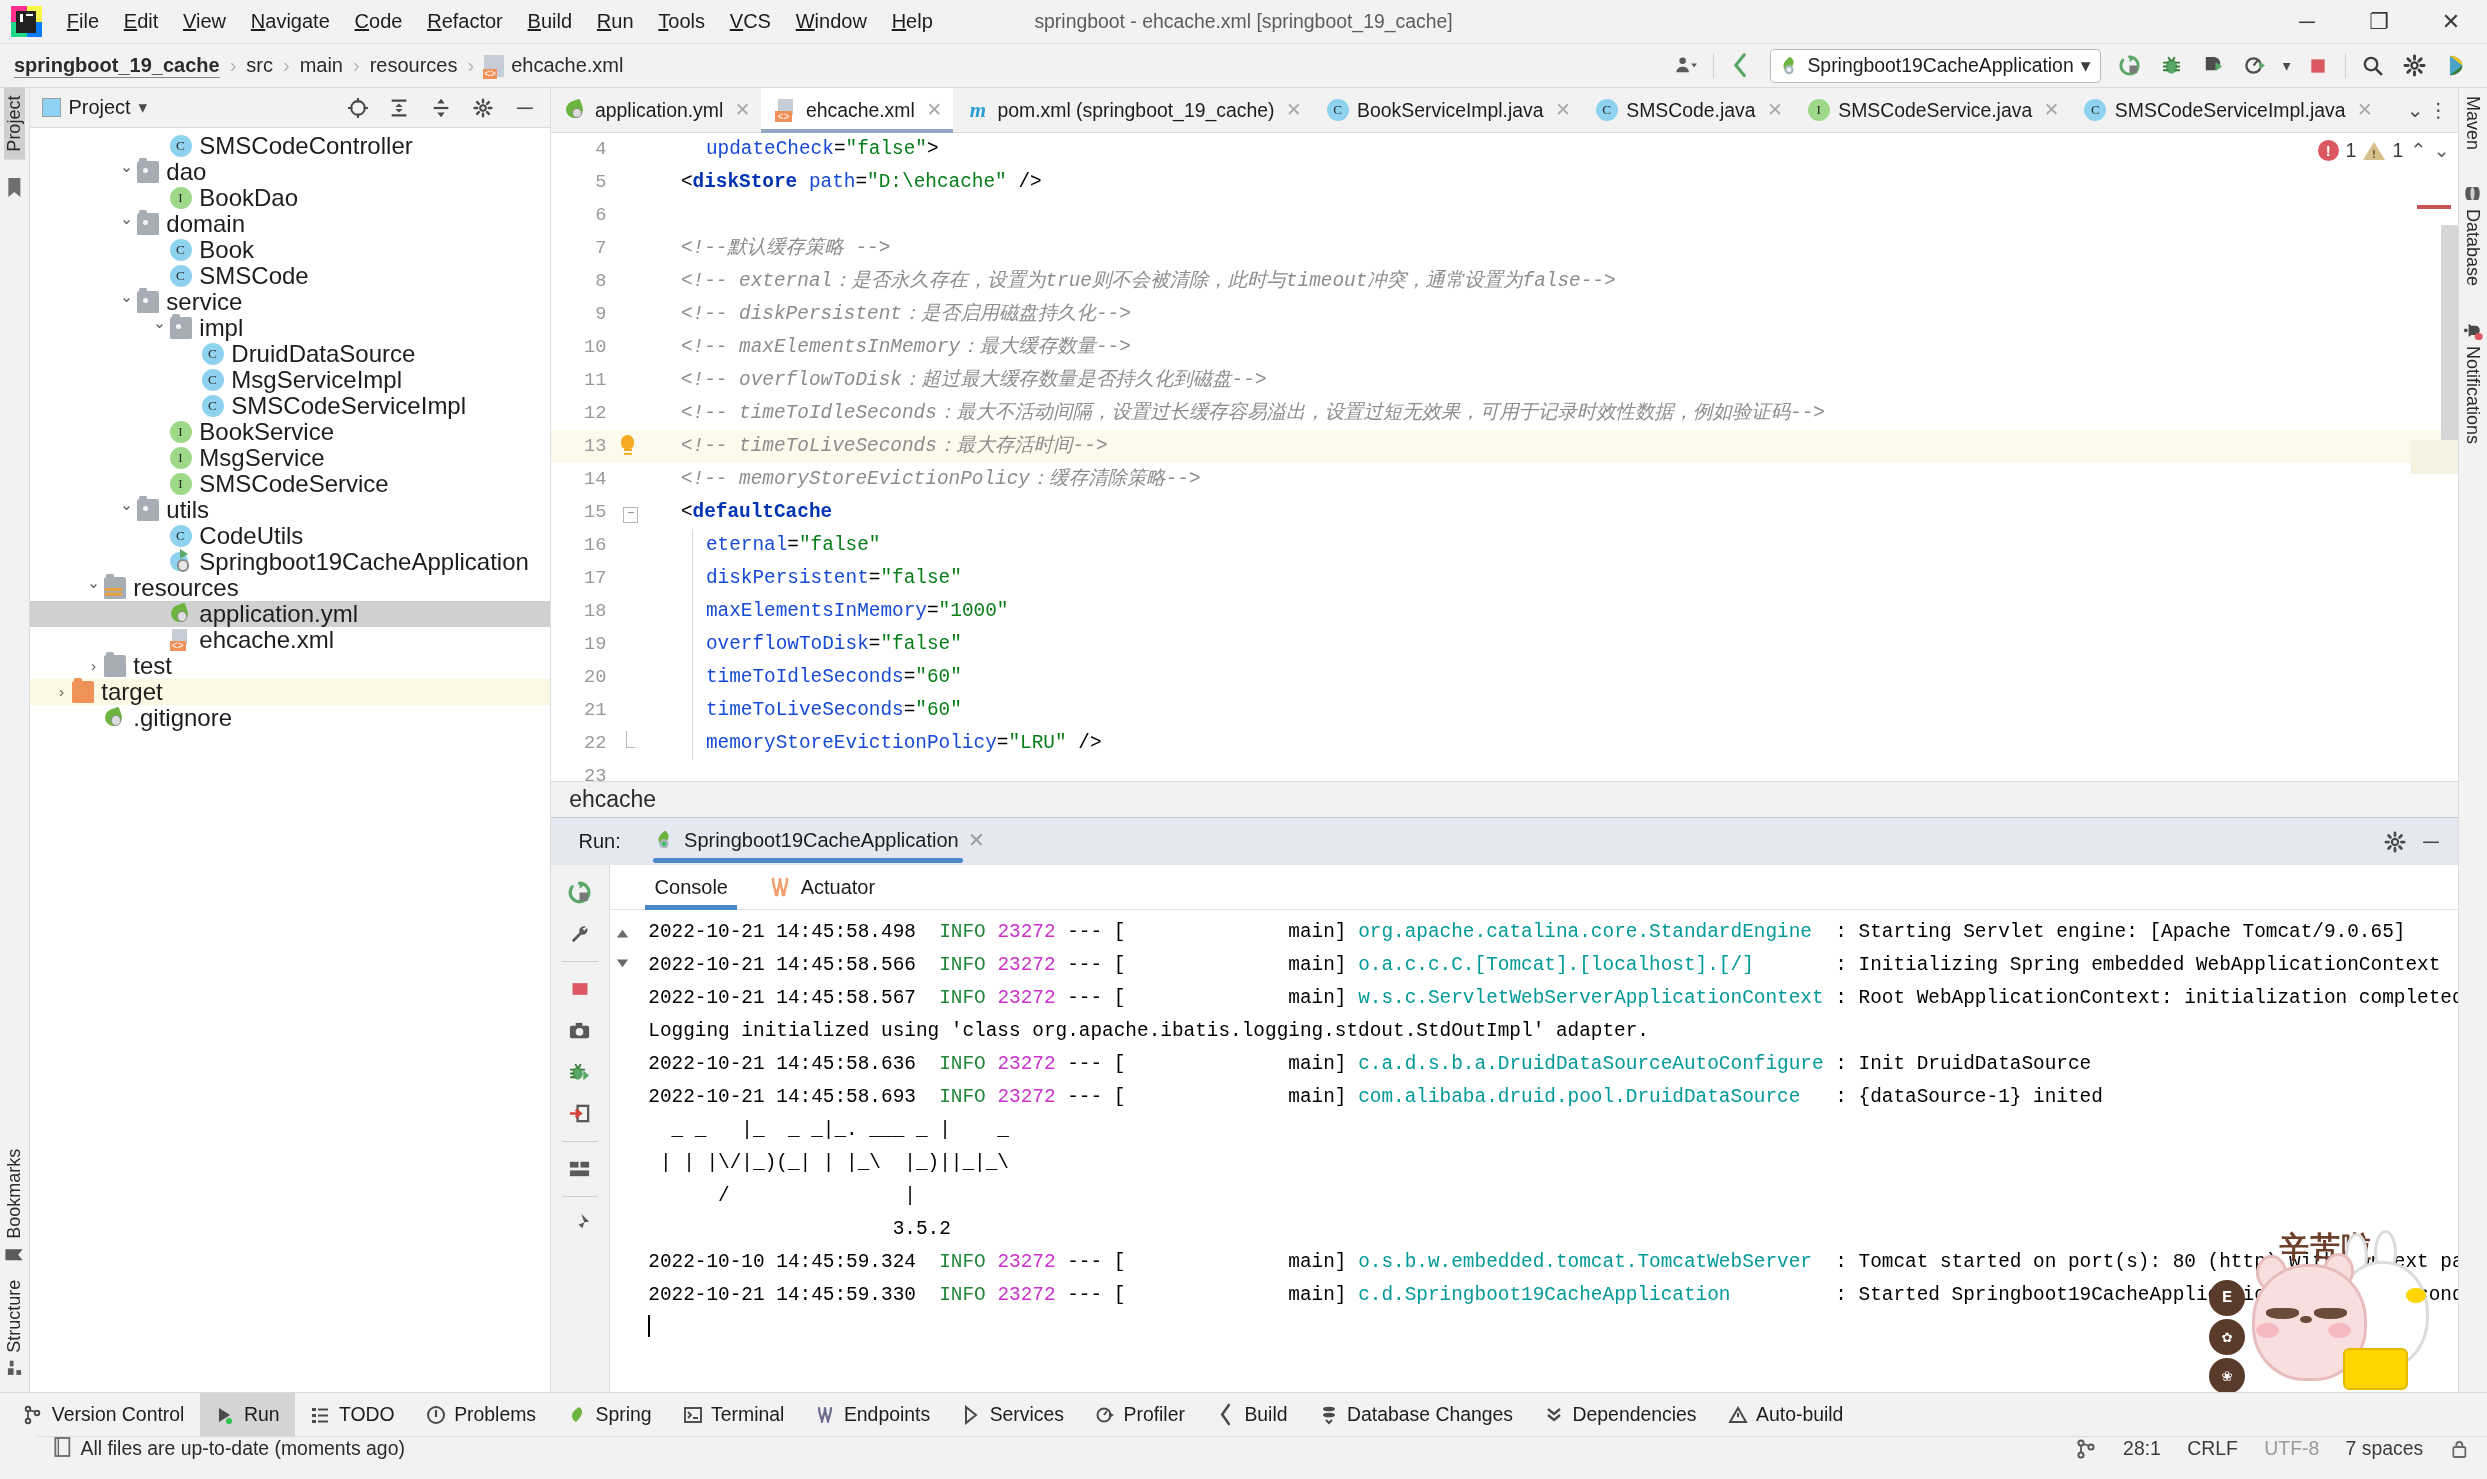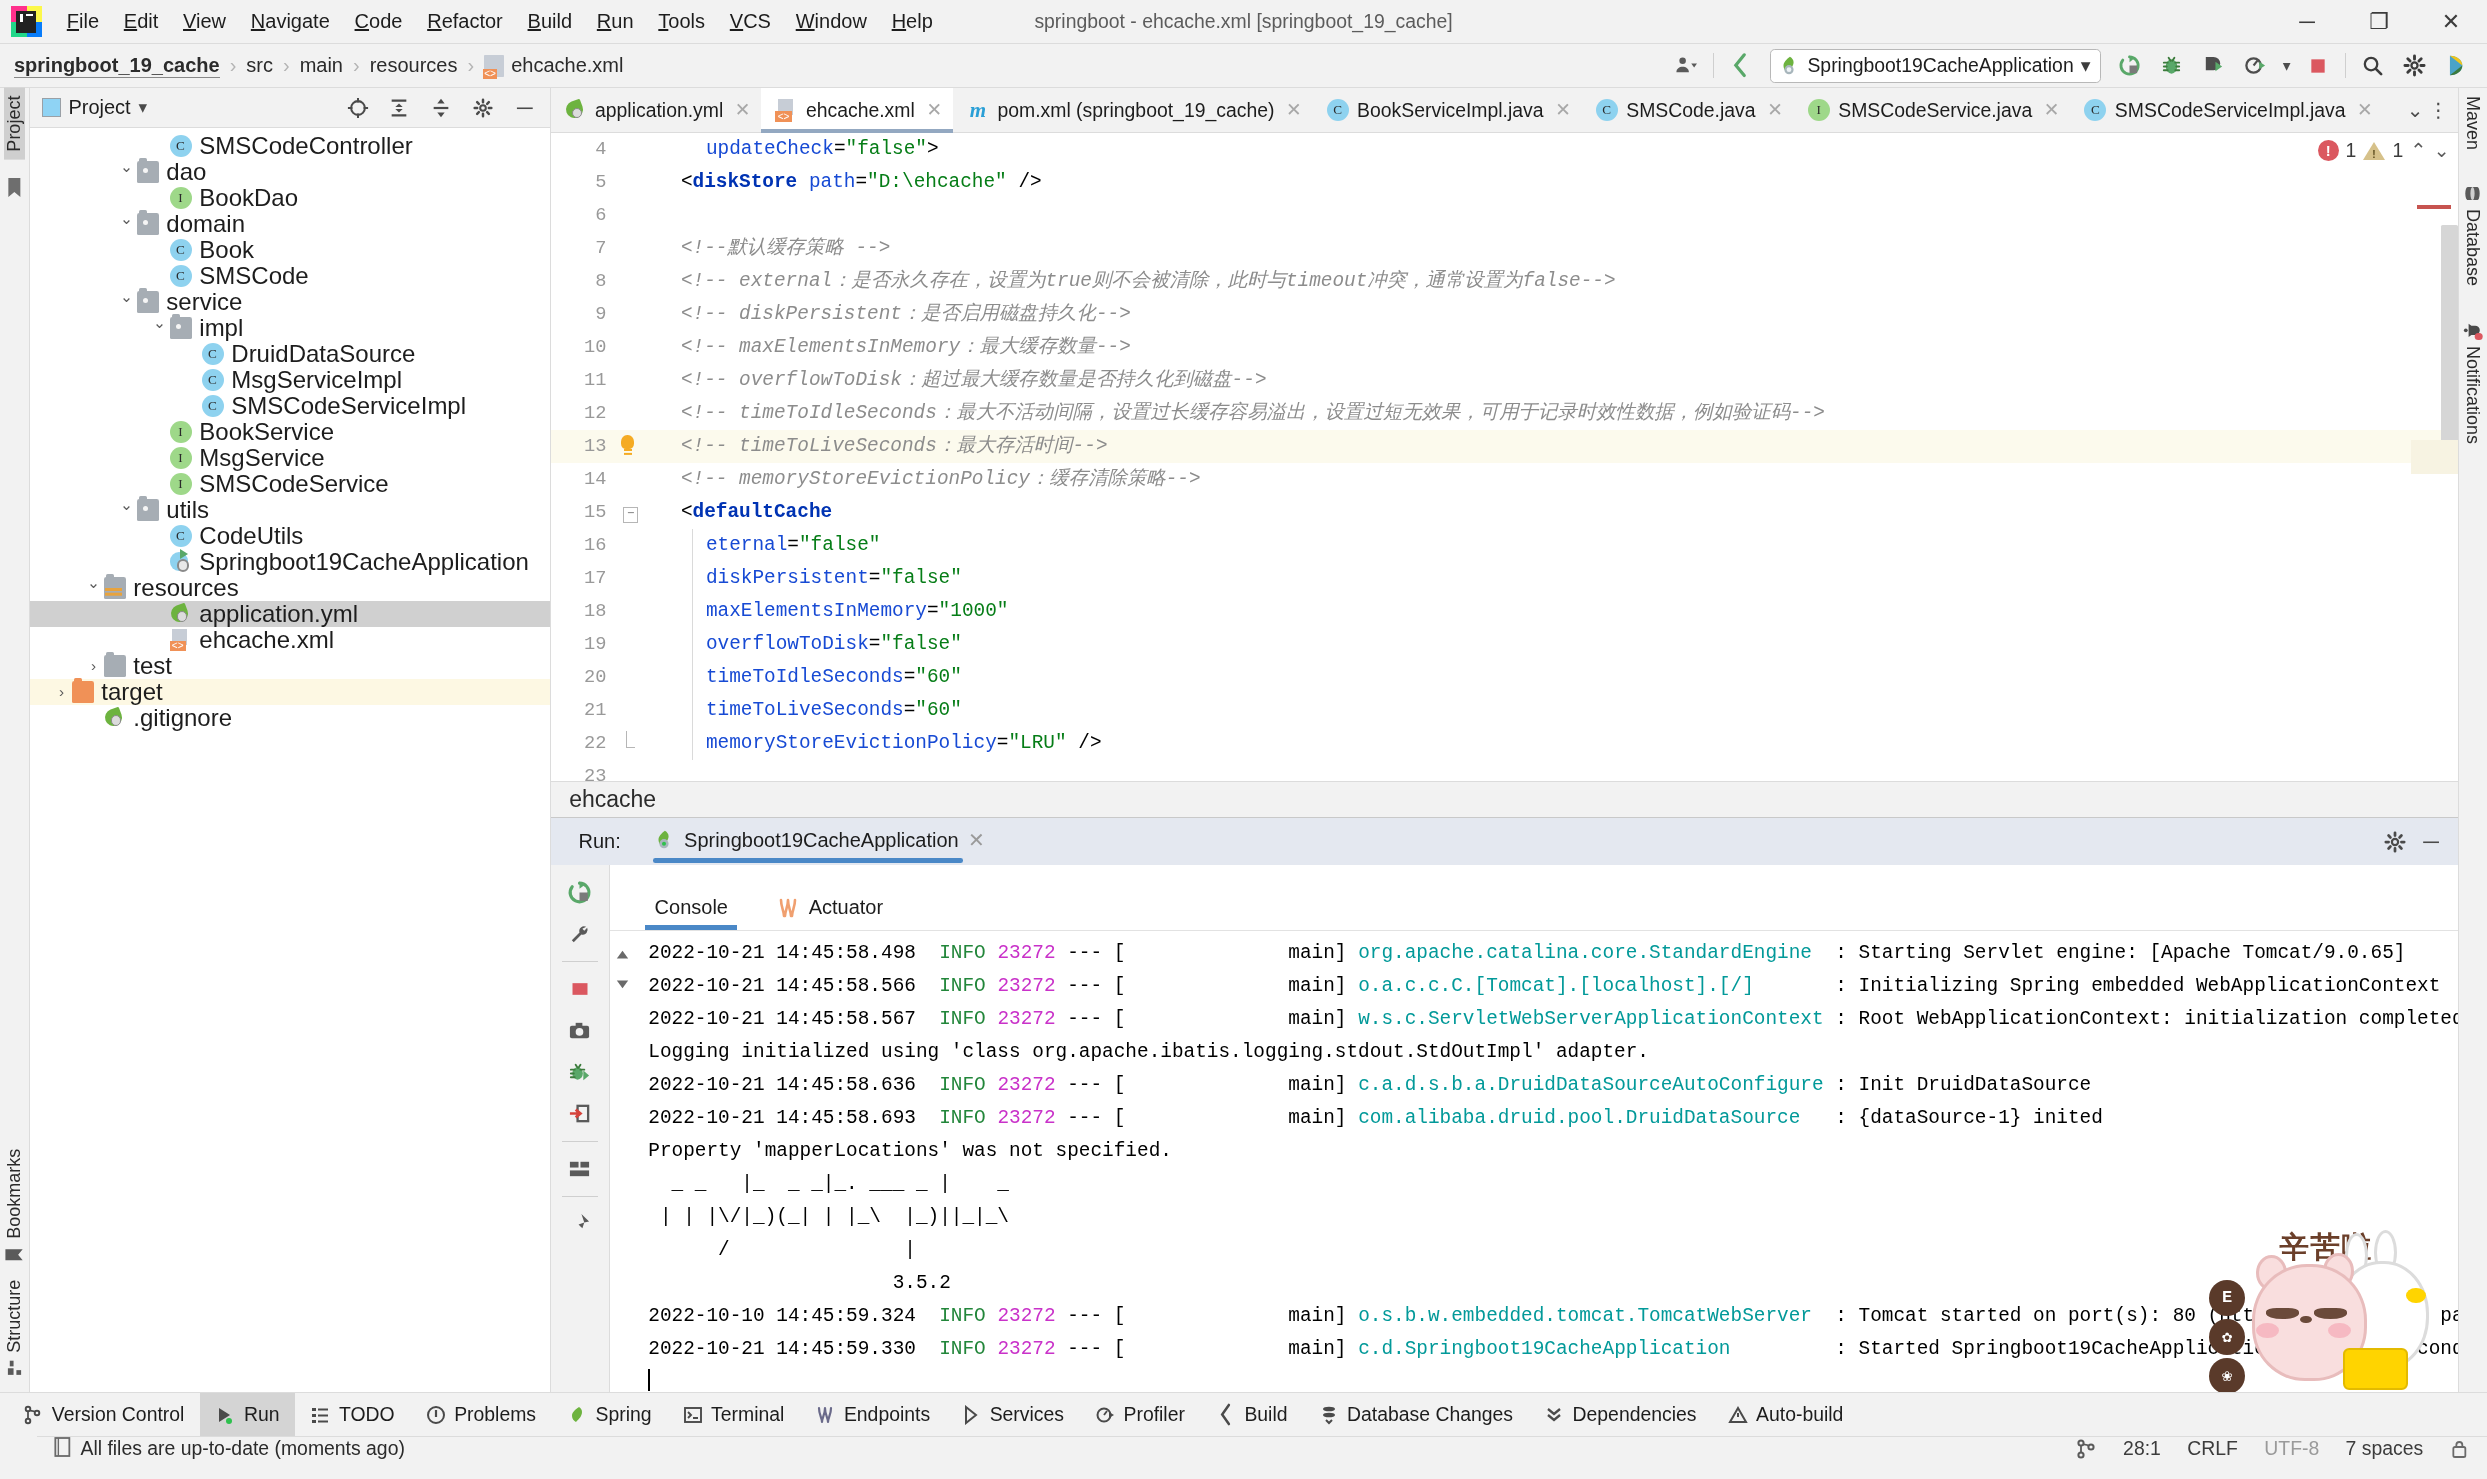--- a/index.html
+++ b/index.html
@@ -159,21 +159,21 @@
   .runhdr { height:47px; flex:0 0 47px; background:#e4e8f0; display:flex; align-items:center; padding-left:28px; gap:32px; position:relative;}
   .runhdr .lbl { font-size:20px; color:#1d1d1d; }
   .runtab { display:flex; align-items:center; gap:9.3px; font-size:20px; position:relative; padding-bottom:2.3px;}
   .runtab::after { content:""; position:absolute; left:0; right:22px; bottom:-8.5px; height:4.7px; background:#4a88c7; border-radius:2.3px;}
   .runhdr .right { margin-left:auto; display:flex; align-items:center; gap:17px; padding-right:18.7px; color:#4a4a4a;}
   .runbody { flex:1 1 auto; display:flex; min-height:0; }
   .runrail { width:59px; flex:0 0 59px; background:#f2f2f2; border-right:0.8px solid #dcdcdc; display:flex; flex-direction:column; align-items:center; padding-top:7.8px; gap:1.6px;}
   .rrbtn { width:44px; height:40px; display:flex; align-items:center; justify-content:center; }
   .rrsep { width:36px; height:0.8px; background:#cfcfcf; margin:5.4px 0;}
   .conscol { flex:1 1 auto; display:flex; flex-direction:column; min-width:0;}
-  .constabs { height:45px; flex:0 0 45px; background:#fff; display:flex; align-items:flex-end; gap:12px; border-bottom:0.8px solid #e2e2e2; padding-left:26.4px;margin-top:21px;}
+  .constabs { height:45px; flex:0 0 45px; background:#fff; display:flex; align-items:center; gap:4px; border-bottom:0.8px solid #e2e2e2; padding-left:26.4px;}
   .ctab { font-size:20px; padding:0 18.7px; height:45px; display:flex; align-items:center; gap:9.3px; position:relative; color:#1d1d1d;}
   .ctab.active::after { content:""; position:absolute; left:9.3px; right:9.3px; bottom:0; height:4.7px; background:#4a88c7;}
   .console { flex:1 1 auto; position:relative; overflow:hidden; background:#fff; font-family:"Liberation Mono", monospace; padding:6.2px 0 0 0;}
   .scrollgut { width:26.4px; flex:0 0 26.4px; background:#fff; display:flex; flex-direction:column; align-items:center; padding-top:17px; gap:9.3px;}
   .cons-wrap { display:flex; flex:1 1 auto; min-height:0;}
   .logline { height:33px; line-height:33px; white-space:pre; font-size:19.4px; padding-left:12.4px; color:#000;}
   .lg-info { color:#22863a; }
   .lg-pid  { color:#c932c9; }
   .lg-cls  { color:#029999; }
   .caret { display:inline-block; width:1.6px; height:22px; background:#000; vertical-align:middle; position:relative; top:-1.6px;}
@@ -771,21 +771,20 @@
                     <div class="st-cheek r"></div>
                   <div class="st-nose"></div>
                   <div class="st-shirt"></div>
                 </div>
               <div class="logline"><span>2022-10-21 14:45:58.498</span><span class="lg-info">  INFO</span><span class="lg-pid"> 23272</span><span> --- [</span><span>              main] </span><span class="lg-cls">org.apache.catalina.core.StandardEngine </span><span> : Starting Servlet engine: [Apache Tomcat/9.0.65]</span></div>
                   <div class="logline"><span>2022-10-21 14:45:58.566</span><span class="lg-info">  INFO</span><span class="lg-pid"> 23272</span><span> --- [</span><span>              main] </span><span class="lg-cls">o.a.c.c.C.[Tomcat].[localhost].[/]      </span><span> : Initializing Spring embedded WebApplicationContext</span></div>
                   <div class="logline"><span>2022-10-21 14:45:58.567</span><span class="lg-info">  INFO</span><span class="lg-pid"> 23272</span><span> --- [</span><span>              main] </span><span class="lg-cls">w.s.c.ServletWebServerApplicationContext</span><span> : Root WebApplicationContext: initialization completed in 627 ms</span></div>
                   <div class="logline"><span>Logging initialized using 'class org.apache.ibatis.logging.stdout.StdOutImpl' adapter.</span></div>
                   <div class="logline"><span>2022-10-21 14:45:58.636</span><span class="lg-info">  INFO</span><span class="lg-pid"> 23272</span><span> --- [</span><span>              main] </span><span class="lg-cls">c.a.d.s.b.a.DruidDataSourceAutoConfigure</span><span> : Init DruidDataSource</span></div>
                   <div class="logline"><span>2022-10-21 14:45:58.693</span><span class="lg-info">  INFO</span><span class="lg-pid"> 23272</span><span> --- [</span><span>              main] </span><span class="lg-cls">com.alibaba.druid.pool.DruidDataSource  </span><span> : {dataSource-1} inited</span></div>
-                  <div class="logline"><span>Property 'mapperLocations' was not specified.</span></div>
                   <div class="logline"><span>  _ _   |_  _ _|_. ___ _ |    _</span></div>
                   <div class="logline"><span> | | |\/|_)(_| | |_\  |_)||_|_\</span></div>
                   <div class="logline"><span>      /               |</span></div>
                   <div class="logline"><span>                     3.5.2</span></div>
                   <div class="logline"><span>2022-10-10 14:45:59.324</span><span class="lg-info">  INFO</span><span class="lg-pid"> 23272</span><span> --- [</span><span>              main] </span><span class="lg-cls">o.s.b.w.embedded.tomcat.TomcatWebServer </span><span> : Tomcat started on port(s): 80 (http) with context path ''</span></div>
                   <div class="logline"><span>2022-10-21 14:45:59.330</span><span class="lg-info">  INFO</span><span class="lg-pid"> 23272</span><span> --- [</span><span>              main] </span><span class="lg-cls">c.d.Springboot19CacheApplication        </span><span> : Started Springboot19CacheApplication in 1.667 seconds (JVM running for</span></div>
                   <div class="logline"><span class="caret"></span></div>
                 </div>
             </div>
           </div>

